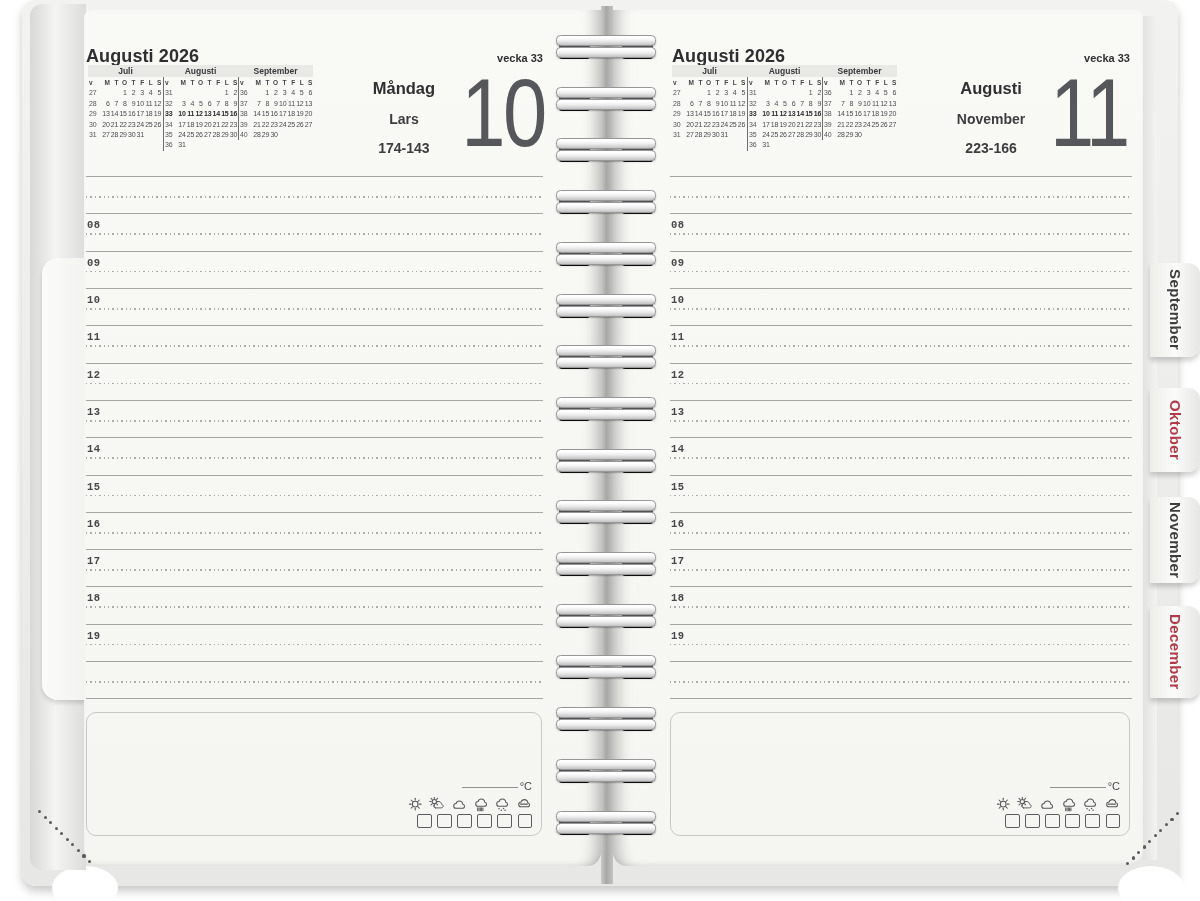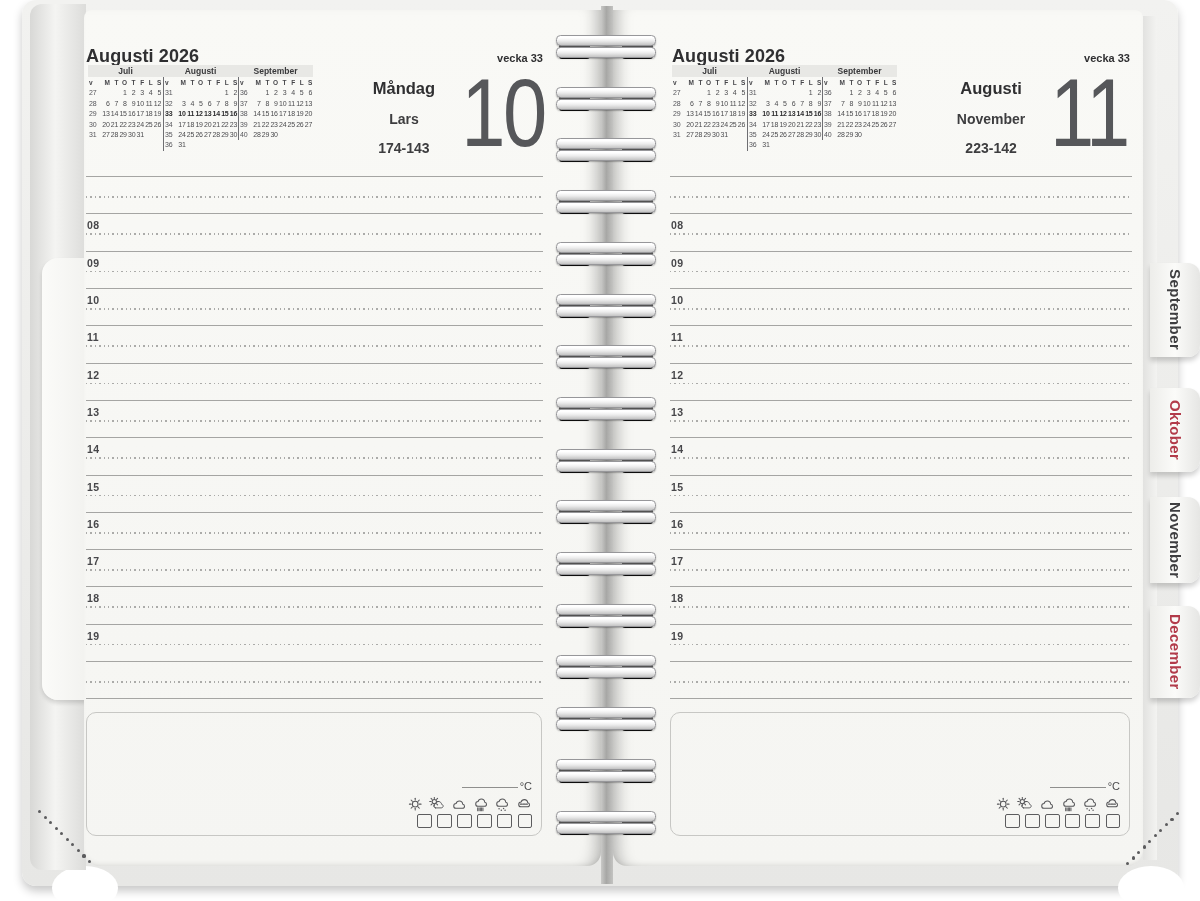--- a/index.html
+++ b/index.html
@@ -44,21 +44,21 @@
   .mc-grid span.bold{font-weight:700;color:#2c2c2e;}
   
   .day-info{position:absolute;top:66px;display:flex;align-items:flex-start;}
   .l-day{right:56px;} .r-day{right:15px;}
   .day-text{text-align:center;margin-right:8px;padding-top:3px;}
   .day-name{font-size:16.5px;font-weight:700;color:#2f2f31;margin-bottom:8px;}
   .day-sub{font-size:14px;font-weight:700;color:#3d3d3f;line-height:13.5px;margin-top:15px;}
   .big-day{font-size:97px;line-height:74px;color:#56575a;letter-spacing:-3px;
            transform:scaleX(.82);transform-origin:right top;}
   
-  .sched{position:absolute;top:166px;}
+  .sched{position:absolute;top:166px;font-family:Liberation Mono, monospace;}
   .l-sched{left:2px;width:457px;} .r-sched{left:57px;width:462px;}
   .hour-block{position:relative;height:37.32px;border-top:1.4px solid #a5a5a3;box-sizing:border-box;}
   .hour-label{position:absolute;top:5px;left:1px;font-size:10.5px;font-weight:700;
               color:#47474a;letter-spacing:.4px;}
   .dotline{position:absolute;top:19px;left:0;right:0;height:1.7px;
            background-image:repeating-linear-gradient(90deg,#ababa9 0 1.4px,transparent 1.4px 4.4px);}
   .closeline{height:0;border-top:1.4px solid #a5a5a3;}
   
   .notes{position:absolute;top:702px;height:122px;border:1.5px solid #c7c7c4;border-radius:10px;}
   .l-notes{left:2px;width:454px;} .r-notes{left:57px;width:458px;}
@@ -584,21 +584,21 @@
           <span></span>
           <span></span>
           <span></span>
         </div>
       </div>
     </div>
   <div class="day-info r-day">
     <div class="day-text">
       <div class="day-name">Augusti</div>
       <div class="day-sub">November</div>
-      <div class="day-sub">223-142</div>
+      <div class="day-sub">223-166</div>
     </div>
     <div class="big-day">11</div>
   </div>
   <div class="sched r-sched">
       <div class="hour-block">
         <div class="dotline"></div>
       </div>
       <div class="hour-block">
         <span class="hour-label">08</span>
         <div class="dotline"></div>

